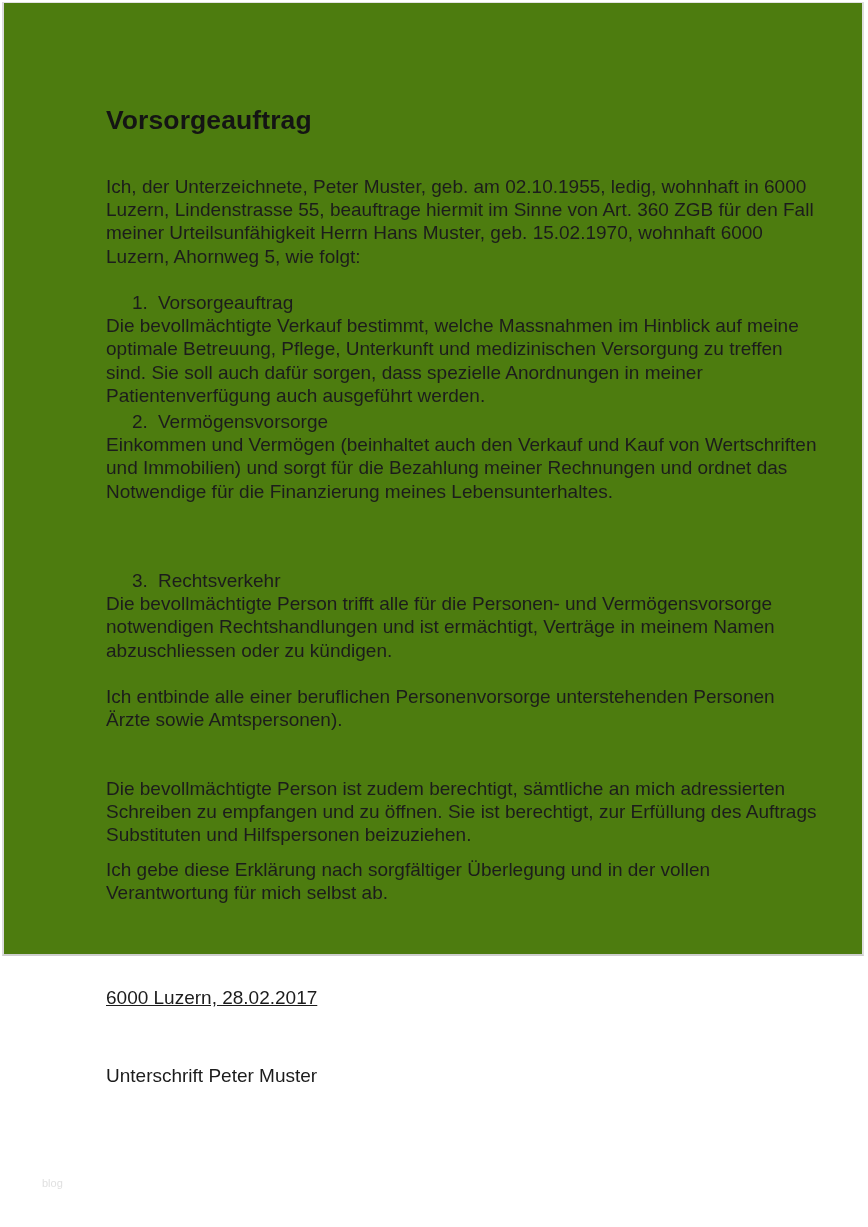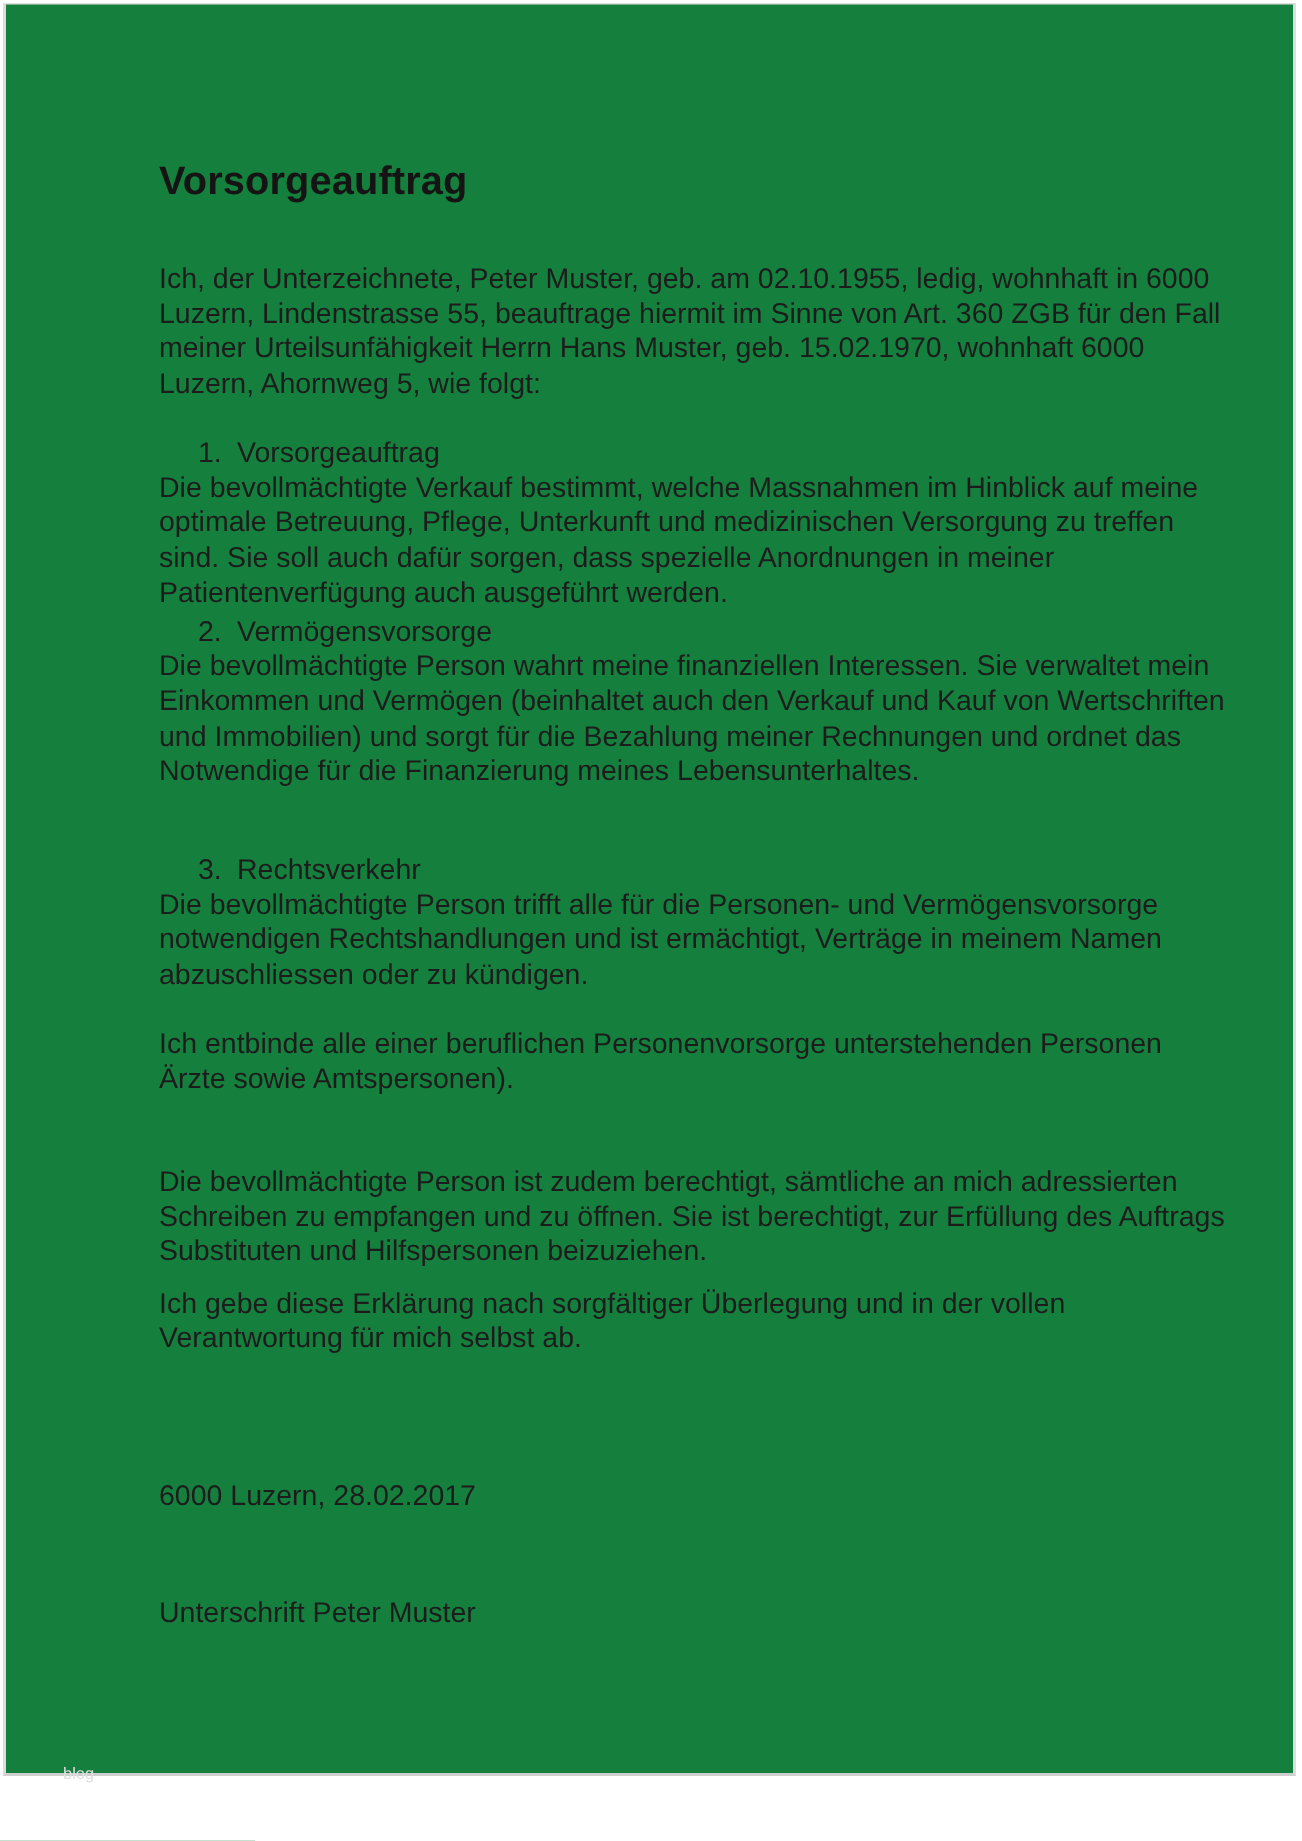--- a/index.html
+++ b/index.html
@@ -11,22 +11,22 @@
       width: 868px;
       height: 1227px;
       position: relative;
       overflow: hidden;
     }
     .page {
       position: absolute;
       left: 2px;
       top: 2px;
       width: 862px;
-      height: 1182px;
-      background: #15803d;
+      height: 954px;
+      background: #4d7c0f;
       border-left: 2px solid #dcdcdc;
       border-top: 1px solid #e2e2e2;
       border-right: 2px solid #dedede;
       border-bottom: 2px solid #cfcfcf;
       box-sizing: border-box;
     }
     .content {
       position: absolute;
       left: 102px;
       top: 0;
@@ -87,21 +87,20 @@
     <div class="block" style="top:288px;">
       <span class="heading"><span class="num">1.</span><span>Vorsorgeauftrag</span></span>
       <span class="line">Die bevollmächtigte Verkauf bestimmt, welche Massnahmen im Hinblick auf meine</span>
       <span class="line">optimale Betreuung, Pflege, Unterkunft und medizinischen Versorgung zu treffen</span>
       <span class="line">sind. Sie soll auch dafür sorgen, dass spezielle Anordnungen in meiner</span>
       <span class="line">Patientenverfügung auch ausgeführt werden.</span>
     </div>
 
     <div class="block" style="top:407px;">
       <span class="heading"><span class="num">2.</span><span>Vermögensvorsorge</span></span>
-      <span class="line">Die bevollmächtigte Person wahrt meine finanziellen Interessen. Sie verwaltet mein</span>
       <span class="line">Einkommen und Vermögen (beinhaltet auch den Verkauf und Kauf von Wertschriften</span>
       <span class="line">und Immobilien) und sorgt für die Bezahlung meiner Rechnungen und ordnet das</span>
       <span class="line">Notwendige für die Finanzierung meines Lebensunterhaltes.</span>
     </div>
 
     <div class="block" style="top:566px;">
       <span class="heading"><span class="num">3.</span><span>Rechtsverkehr</span></span>
       <span class="line">Die bevollmächtigte Person trifft alle für die Personen- und Vermögensvorsorge</span>
       <span class="line">notwendigen Rechtshandlungen und ist ermächtigt, Verträge in meinem Namen</span>
       <span class="line">abzuschliessen oder zu kündigen.</span>
@@ -116,20 +115,20 @@
       <span class="line">Die bevollmächtigte Person ist zudem berechtigt, sämtliche an mich adressierten</span>
       <span class="line">Schreiben zu empfangen und zu öffnen. Sie ist berechtigt, zur Erfüllung des Auftrags</span>
       <span class="line">Substituten und Hilfspersonen beizuziehen.</span>
     </div>
 
     <div class="block" style="top:855px;">
       <span class="line">Ich gebe diese Erklärung nach sorgfältiger Überlegung und in der vollen</span>
       <span class="line">Verantwortung für mich selbst ab.</span>
     </div>
 
-    <div class="block" style="top:983px;">6000 Luzern, 28.02.2017</div>
+    <div class="block" style="top:983px;text-decoration:underline;">6000 Luzern, 28.02.2017</div>
 
     <div class="block" style="top:1029px;margin-top:32px;">Unterschrift Peter Muster</div>
 
   </div>
 
   <div class="watermark">blog</div>
 </div>
 
 </body></html>

